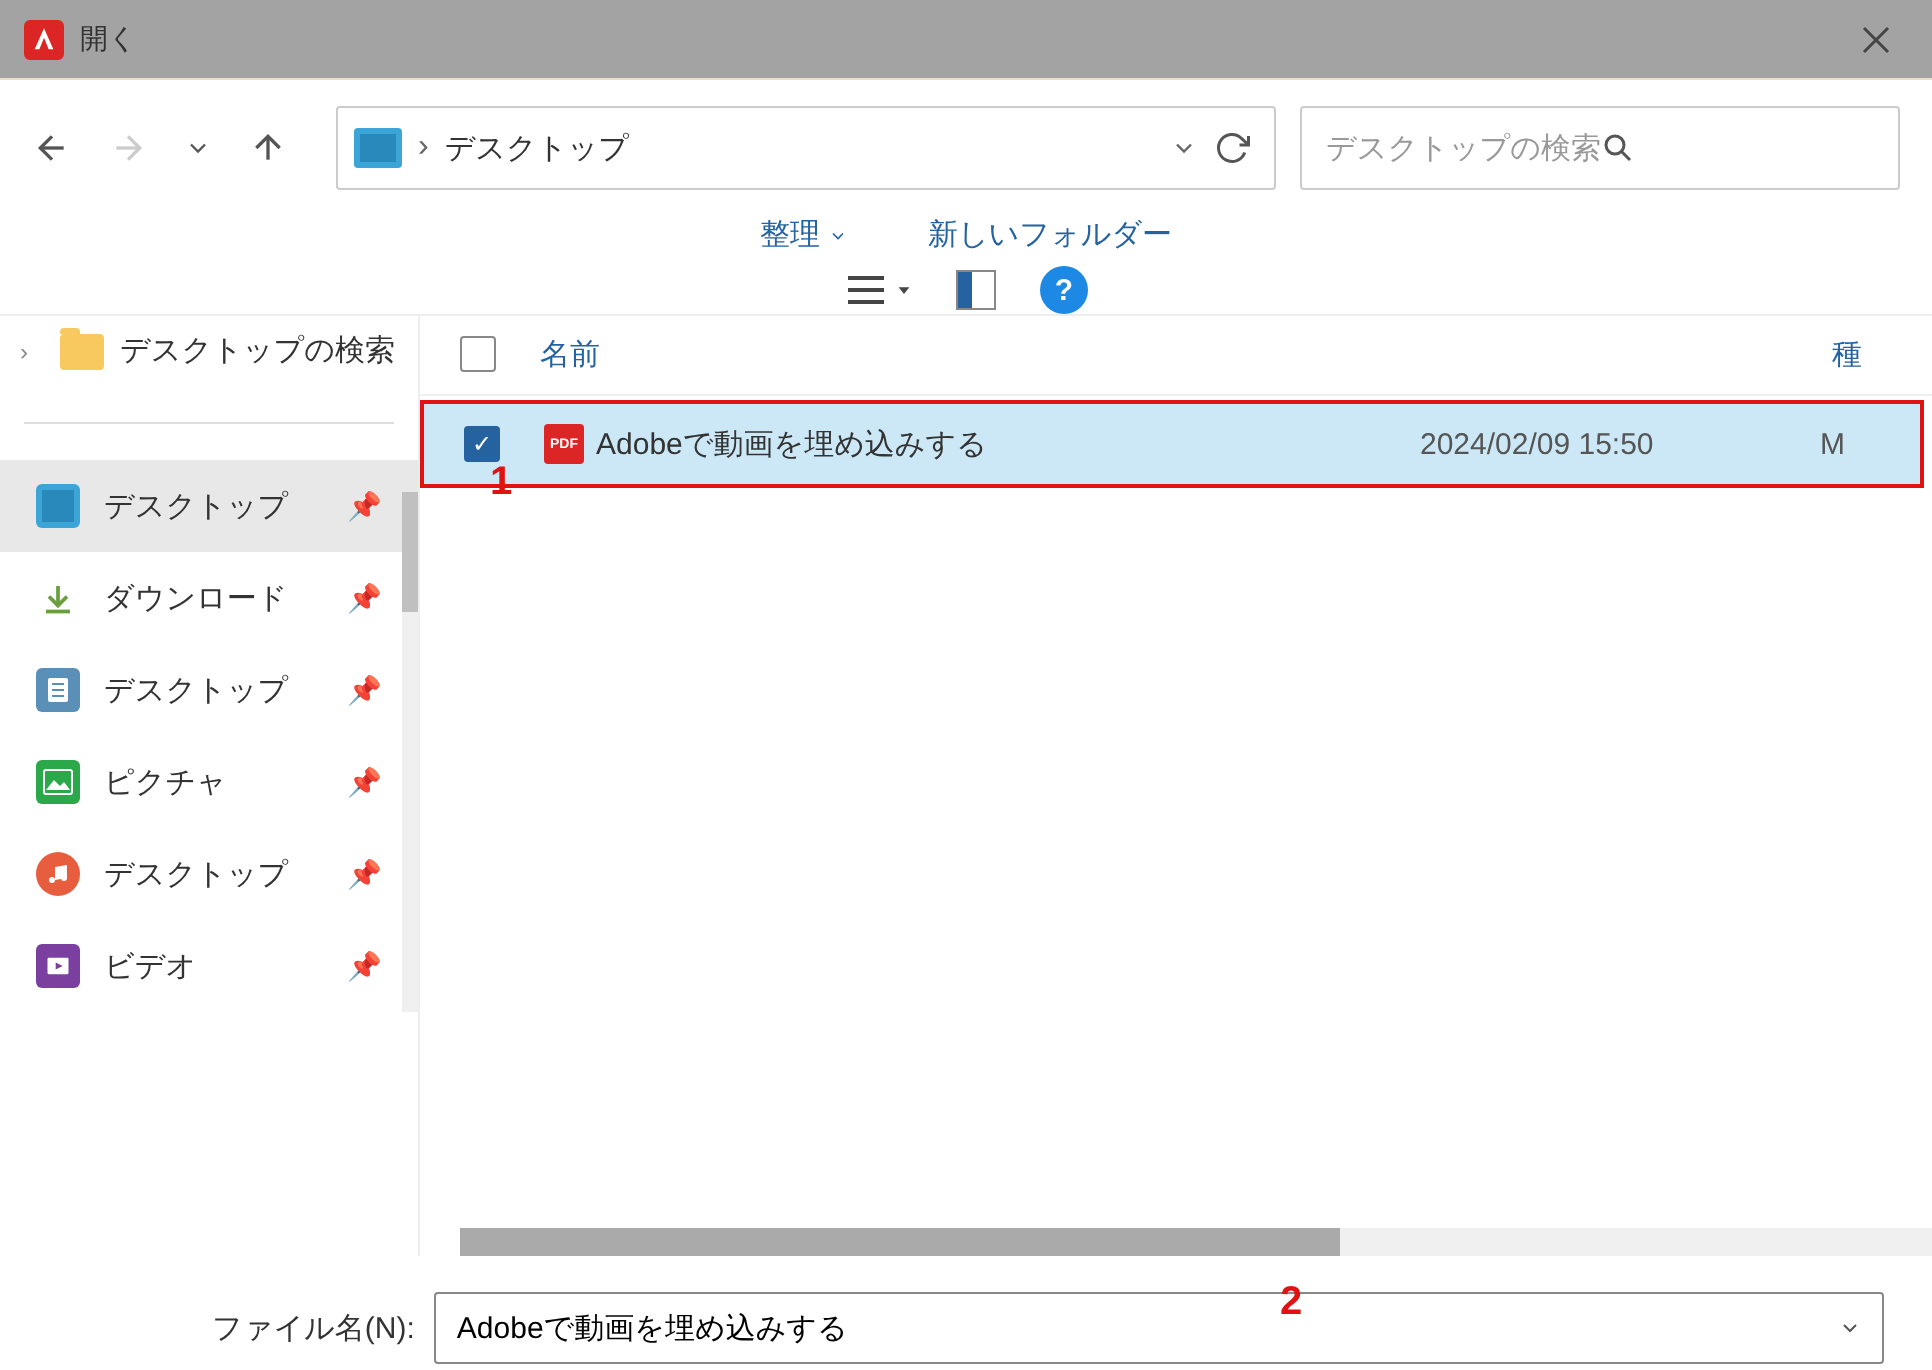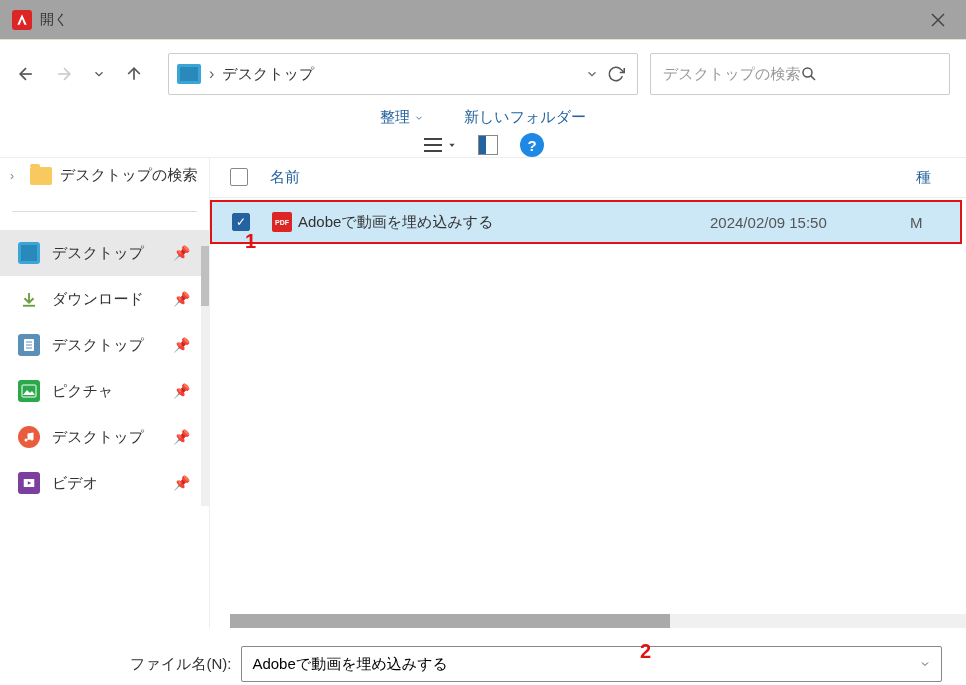--- a/index.html
+++ b/index.html
@@ -67,21 +67,21 @@
 .file-type-cell { width: 30px; color:#555; }
 .callout { position: absolute; color: #e01212; font-weight: bold; font-size: 20px; }
 .callout.c1 { left: 245px; top: 230px; }
 .callout.c2 { left: 640px; top: 640px; }
 .scroll-track { position:absolute; right:-6px; top:88px; width:14px; height:260px; background:#f0f0f0; }
 .scroll-thumb { width:14px; height:60px; background:#c0c0c0; }
 .hscroll { position:absolute; bottom:0; left:20px; right:0; height:14px; background:#f0f0f0; }
 .hscroll-thumb { height:14px; width:440px; background:#aaa; }
 .bottom { padding: 18px 24px; display:flex; flex-direction:column; gap:14px; }
 .row1 { display:flex; align-items:center; gap:10px; }
-.fn-label { font-size:15px; color:#333; margin-left: 106px; }
+.fn-label { font-size:15px; color:#333; margin-left: 82px; }
 .fn-input { flex:1; height:36px; border:1px solid #888; border-radius:2px; padding:0 10px; font-size:15px; position:relative; display:flex; align-items:center; justify-content:space-between; }
 .filter-sel { width:290px; height:36px; border:1px solid #888; border-radius:2px; padding:0 10px; font-size:15px; display:flex; align-items:center; justify-content:space-between; }
 svg { display:block; }
 </style>
 </head>
 <body>
 
 <div class="titlebar">
   <div class="titlebar-left">
     <div class="app-icon">

